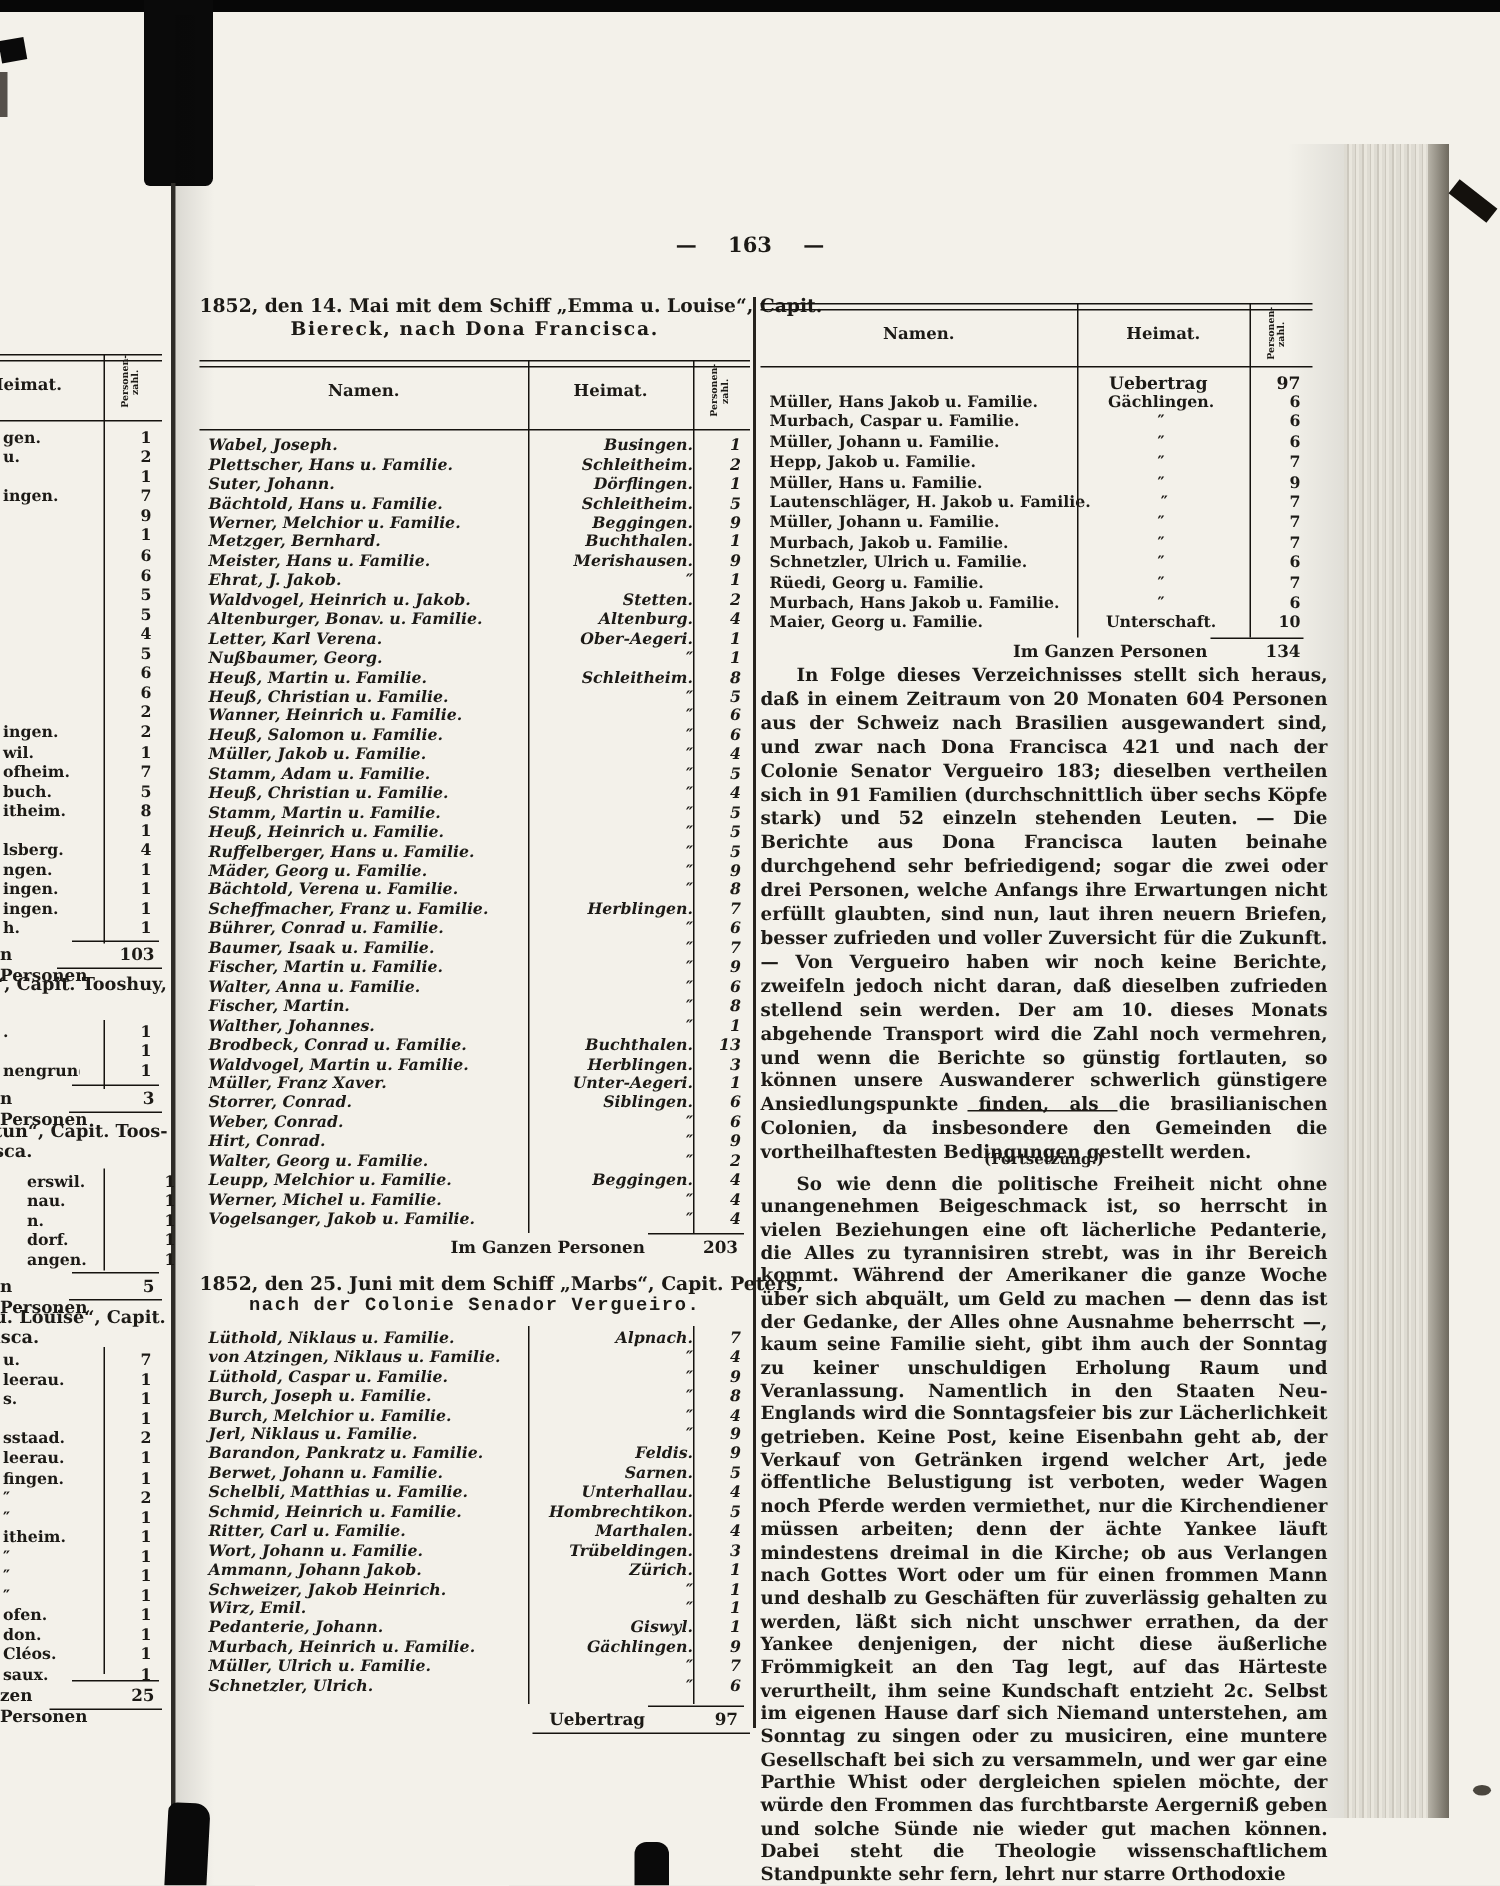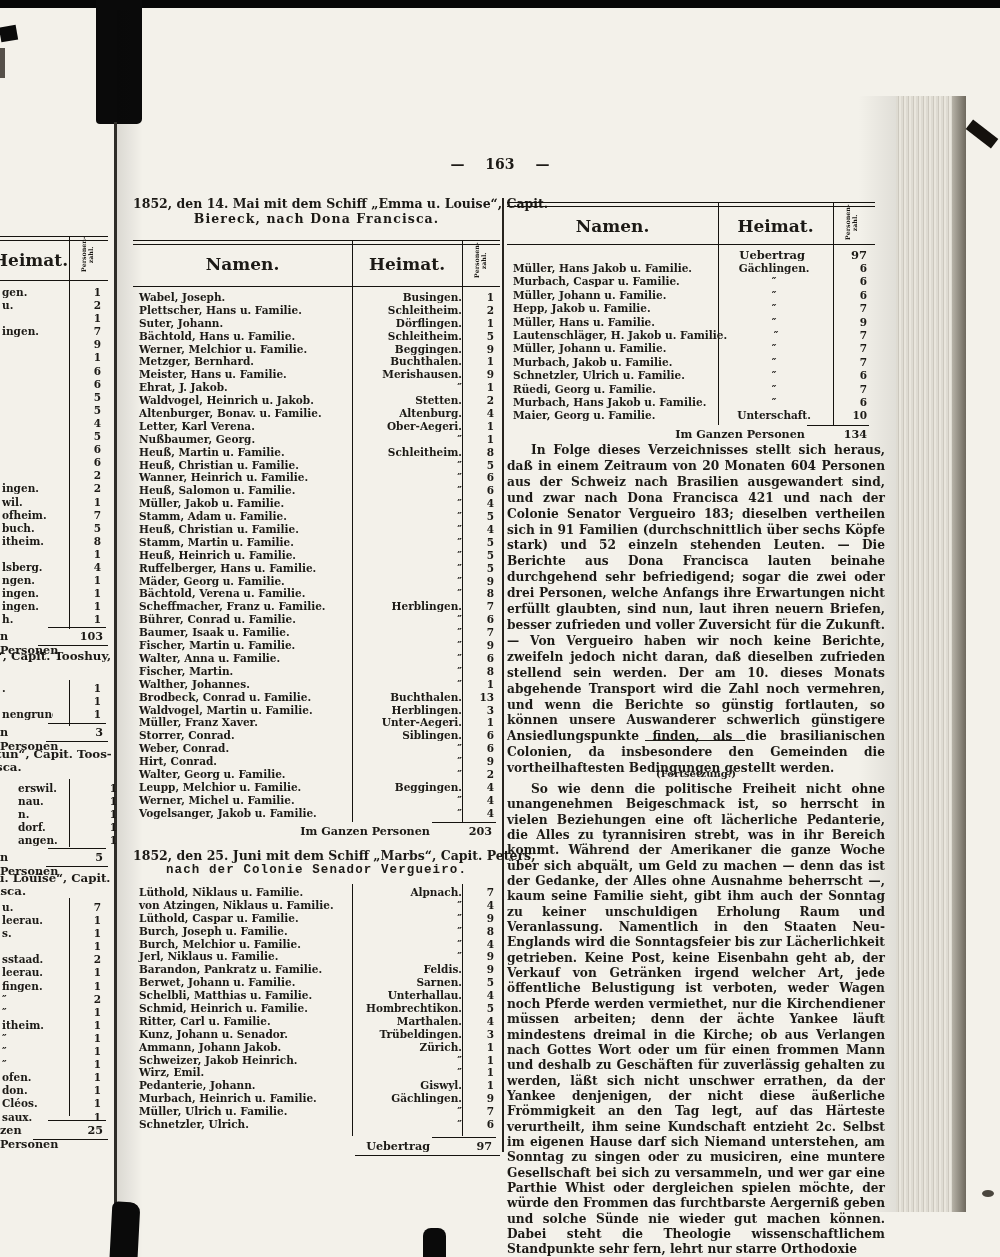--- a/index.html
+++ b/index.html
@@ -24,40 +24,40 @@
   .col-divider{left:502px;top:198px;width:2px;height:954px;background:#26231e;}
   
   .dbl-rule{position:absolute;height:3px;border-top:1.8px solid #15130f;border-bottom:1px solid #15130f;}
   .rule{position:absolute;border-top:1.3px solid #15130f;}
   .vrule{position:absolute;width:1.4px;background:#15130f;}
   .sumrule{position:absolute;border-top:1.7px solid #15130f;}
   
   .pagenum{left:425px;top:156px;width:150px;text-align:center;font-size:14px;font-weight:bold;word-spacing:16px;}
   .title{position:absolute;width:100%;text-align:center;font-size:12.5px;font-weight:bold;white-space:nowrap;}
   .sp{letter-spacing:1.1px;}
-  .thead{position:absolute;text-align:center;font-size:17px;font-weight:bold;}
+  .thead{position:absolute;text-align:center;font-size:11px;font-weight:bold;}
   .vhead{position:absolute;width:34px;font-size:6.3px;line-height:6.9px;font-weight:bold;text-align:center;
          white-space:pre-line;transform:rotate(-90deg);}
   .rows{position:absolute;left:0;width:100%;}
   .trow{display:flex;font-weight:bold;font-size:10.5px;white-space:nowrap;}
   .total-row{position:absolute;display:flex;width:100%;font-weight:bold;font-size:11.2px;}
   .t-label{flex:1;text-align:right;padding-right:16px;}
   .t-value{width:46px;text-align:right;padding-right:8px;}
   .par{position:absolute;left:507px;width:378px;font-weight:bold;font-size:12.2px;text-align:justify;text-indent:24px;}
   
   #ltab{left:0;top:230px;width:108px;}
   #ltab .trow{height:13.1px;line-height:13.1px;gap:20px;}
   #ltab .c-heimat{width:64px;padding-left:2px;overflow:hidden;}
   #ltab .c-count{width:36px;text-align:right;padding-right:7px;}
   #ltab .t-label{text-align:left;padding:0;}
   #ltab .t-value{width:42px;text-align:right;padding-right:5px;}
   .l-title{position:absolute;left:-4px;width:116px;font-size:11.8px;font-weight:bold;white-space:nowrap;}
   
   #mtab{left:133px;top:196px;width:367px;}
-  #mtab .trow{height:12.9px;line-height:12.9px;}
+  #mtab .trow{height:12.9px;line-height:12.9px;font-style:italic;}
   #mtab .c-name{width:213px;padding-left:6px;}
   #mtab .c-heimat{width:110px;text-align:right;}
   #mtab .c-count{width:32px;text-align:right;padding-right:6px;}
   
   #rtab{left:507px;top:196px;width:368px;}
   #rtab .trow{height:13.4px;line-height:13.4px;}
   #rtab .c-name{width:205px;padding-left:6px;}
   #rtab .c-heimat{width:121px;text-align:center;}
   #rtab .c-count{width:34px;text-align:right;padding-right:8px;}
 </style>
@@ -621,21 +621,21 @@
           <span class="c-name">Schmid, Heinrich u. Familie.</span>
           <span class="c-heimat">Hombrechtikon.</span>
           <span class="c-count">5</span>
         </div>
         <div class="trow">
           <span class="c-name">Ritter, Carl u. Familie.</span>
           <span class="c-heimat">Marthalen.</span>
           <span class="c-count">4</span>
         </div>
         <div class="trow">
-          <span class="c-name">Kunz, Johann u. Senador.</span>
+          <span class="c-name">Wort, Johann u. Familie.</span>
           <span class="c-heimat">Trübeldingen.</span>
           <span class="c-count">3</span>
         </div>
         <div class="trow">
           <span class="c-name">Ammann, Johann Jakob.</span>
           <span class="c-heimat">Zürich.</span>
           <span class="c-count">1</span>
         </div>
         <div class="trow">
           <span class="c-name">Schweizer, Jakob Heinrich.</span>

